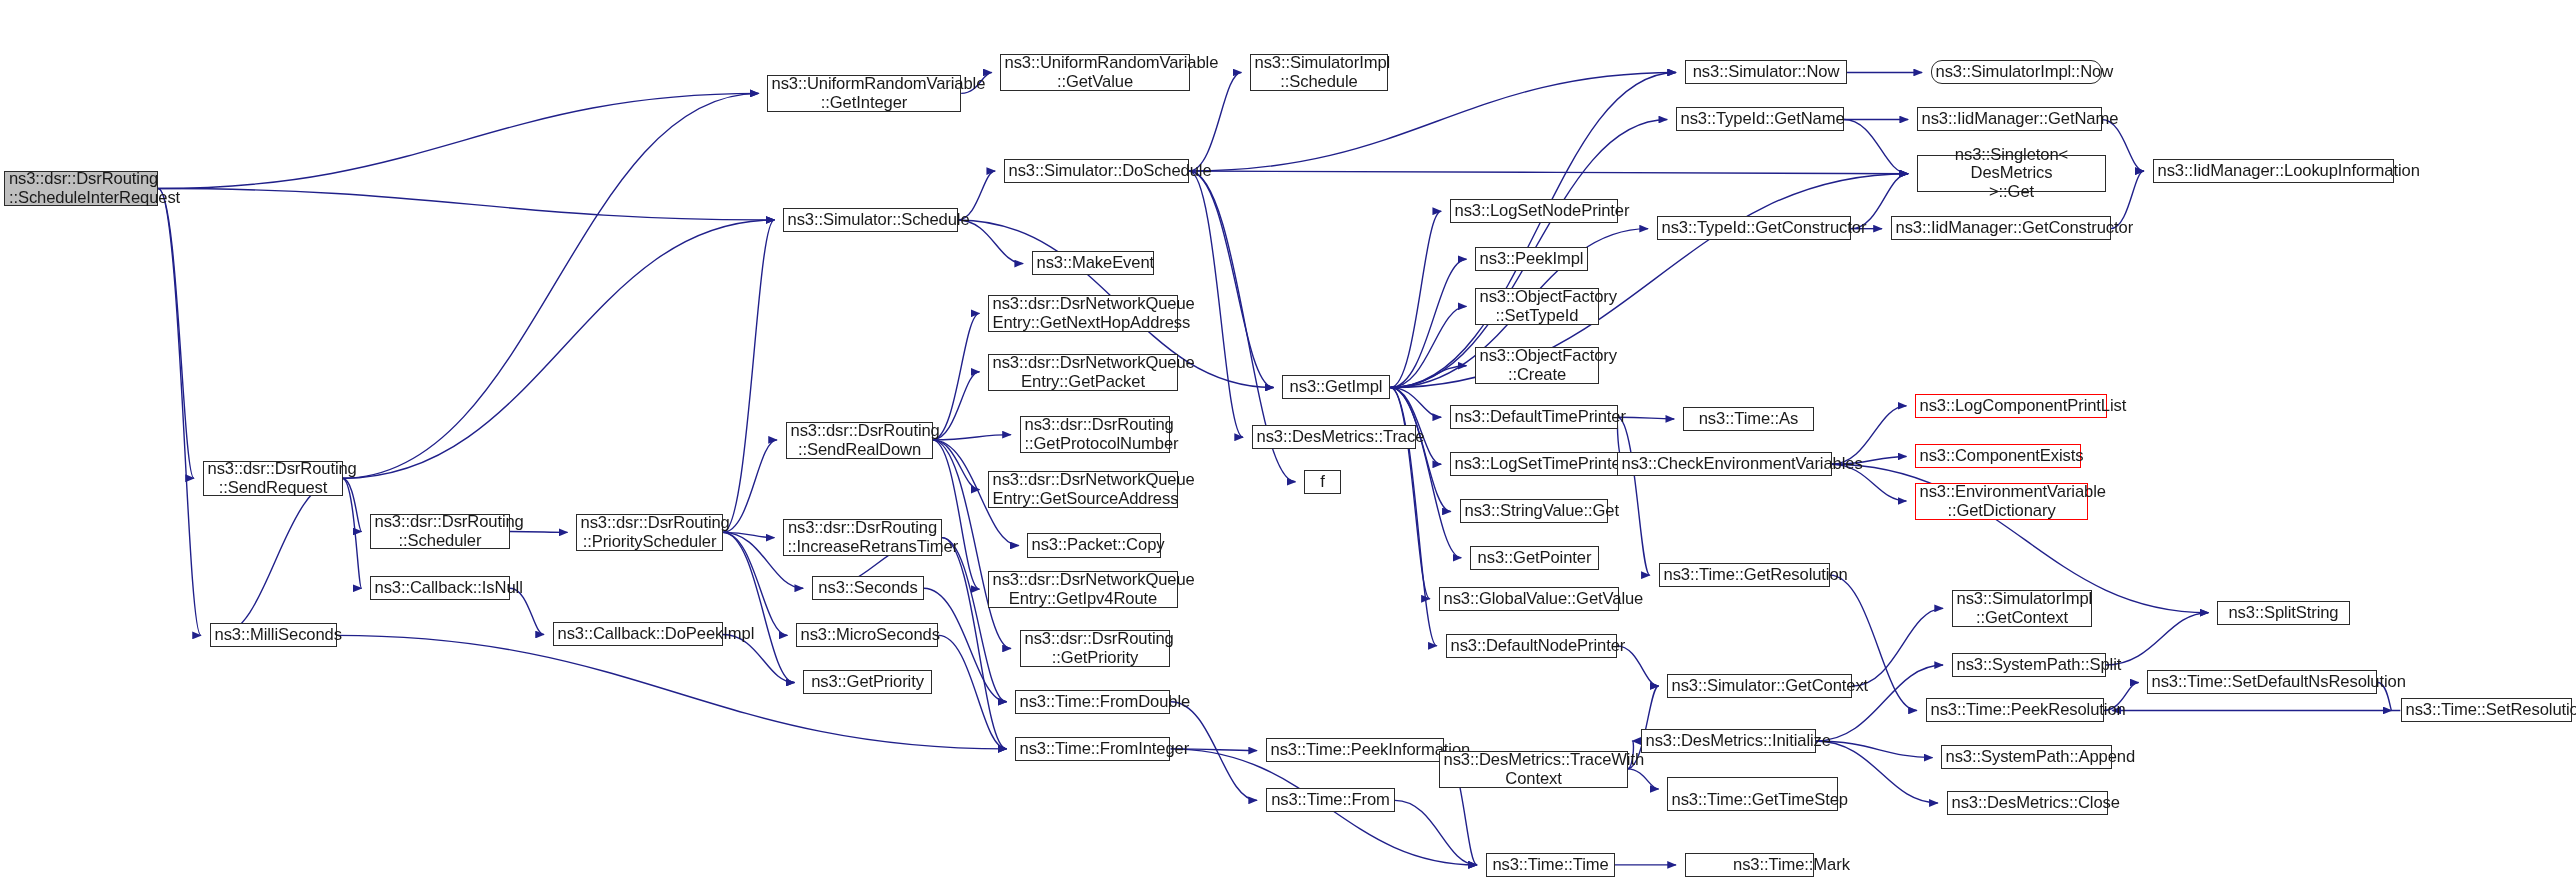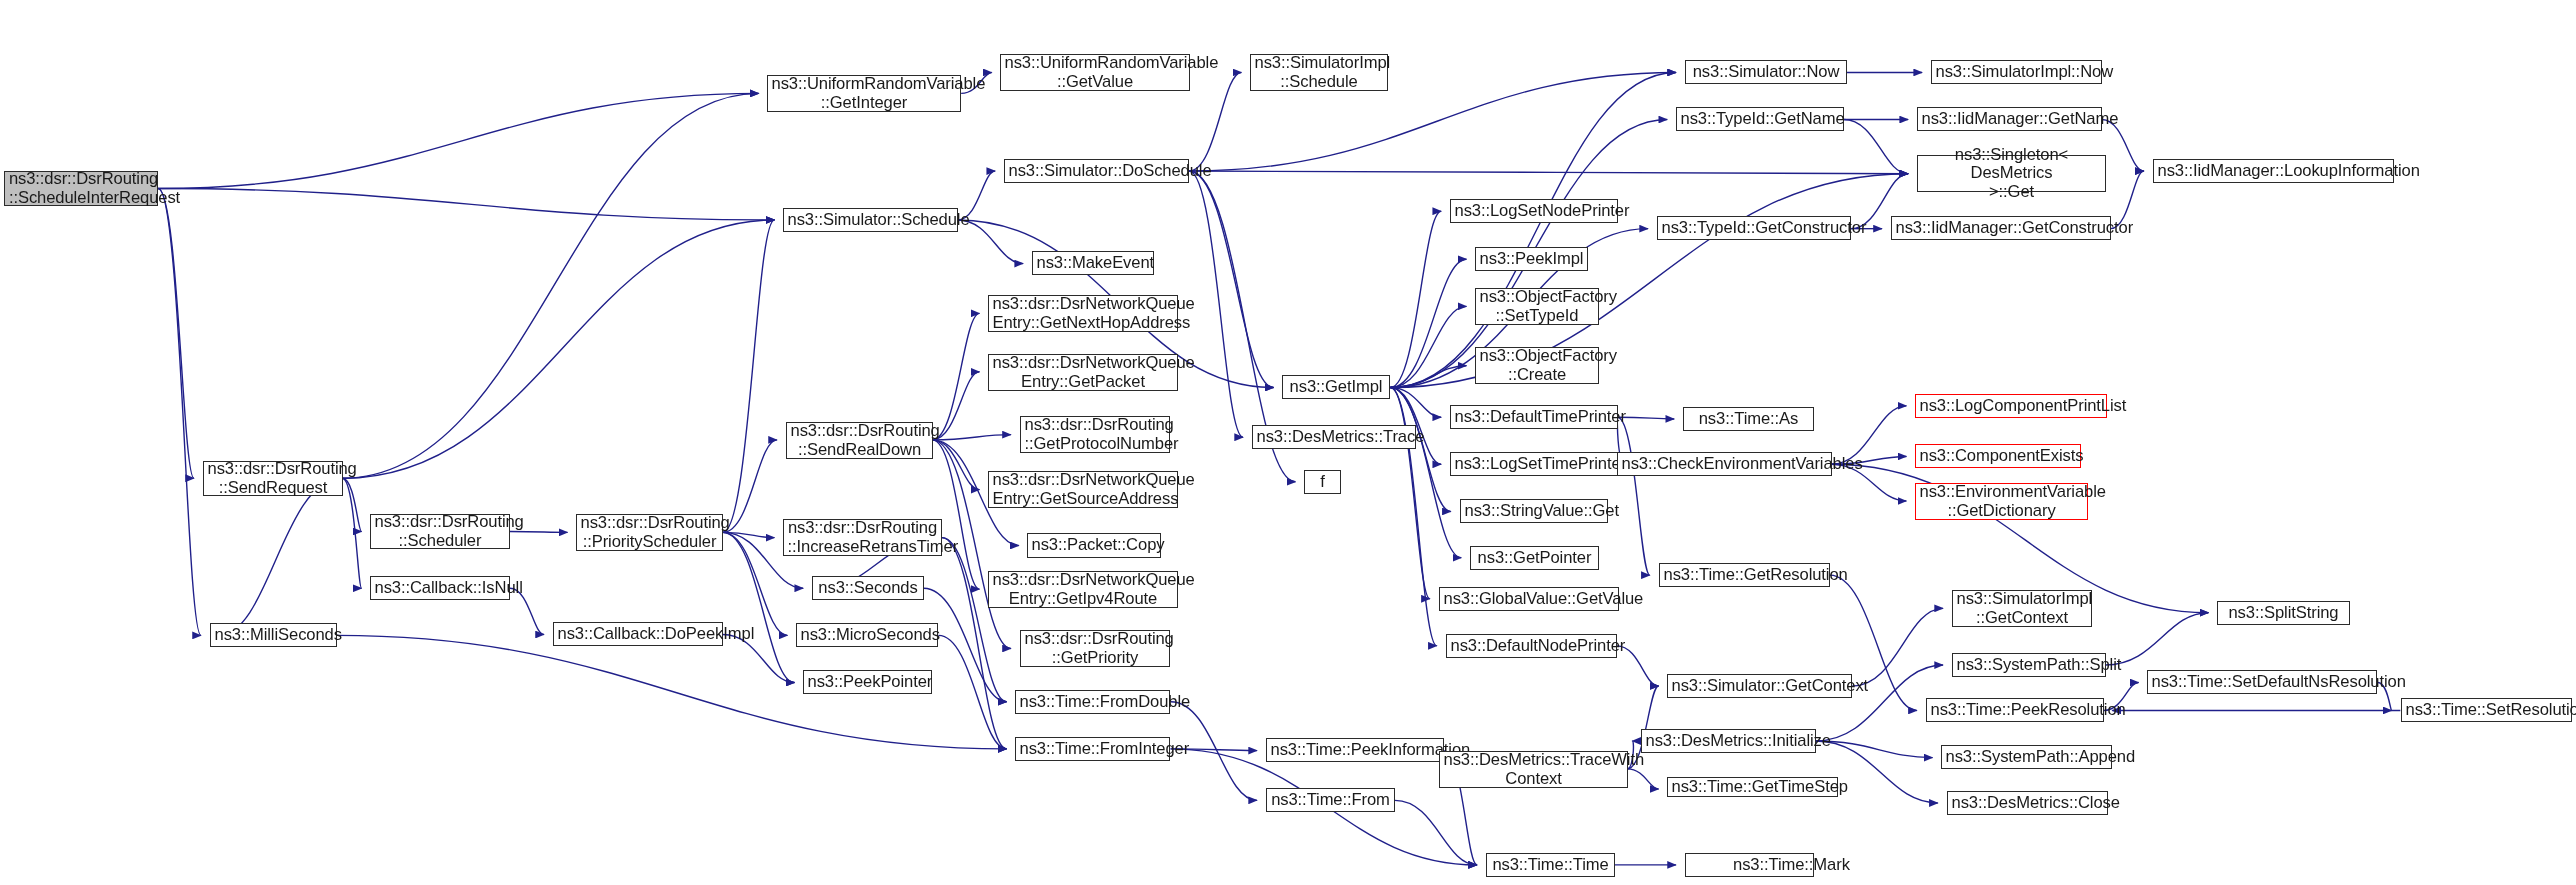--- a/index.html
+++ b/index.html
@@ -166,21 +166,21 @@
 Entry::GetSourceAddress</span></div>
     <div class="node" style="left: 1027px; top: 533px; width: 134px; height: 25px;"><span class="lbl">ns3::Packet::Copy</span></div>
     <div class="node" style="left: 988px; top: 571px; width: 190px; height: 37px;"><span class="lbl">ns3::dsr::DsrNetworkQueue
 Entry::GetIpv4Route</span></div>
     <div class="node" style="left: 1020px; top: 630px; width: 150px; height: 37px;"><span class="lbl">ns3::dsr::DsrRouting
 ::GetPriority</span></div>
     <div class="node" style="left: 783px; top: 519px; width: 159px; height: 37px;"><span class="lbl">ns3::dsr::DsrRouting
 ::IncreaseRetransTimer</span></div>
     <div class="node" style="left: 812px; top: 576px; width: 112px; height: 24.4px;"><span class="lbl">ns3::Seconds</span></div>
     <div class="node" style="left: 796px; top: 623px; width: 142px; height: 24.4px;"><span class="lbl">ns3::MicroSeconds</span></div>
-    <div class="node" style="left: 803px; top: 670px; width: 129px; height: 24.4px;"><span class="lbl">ns3::PeekPointer</span></div>
+    <div class="node" style="left: 803px; top: 670px; width: 129px; height: 24.4px;"><span class="lbl">ns3::GetPriority</span></div>
     <div class="node" style="left: 1015px; top: 690px; width: 155px; height: 24.4px;"><span class="lbl">ns3::Time::FromDouble</span></div>
     <div class="node" style="left: 1015px; top: 737px; width: 155px; height: 24.4px;"><span class="lbl">ns3::Time::FromInteger</span></div>
     <div class="node" style="left: 1266px; top: 738px; width: 178px; height: 24.4px;"><span class="lbl">ns3::Time::PeekInformation</span></div>
     <div class="node" style="left: 1266px; top: 788px; width: 129px; height: 24.4px;"><span class="lbl">ns3::Time::From</span></div>
     <div class="node" style="left: 1486px; top: 853px; width: 129px; height: 24.4px;"><span class="lbl">ns3::Time::Time</span></div>
     <div class="node" style="left: 1685px; top: 853px; width: 129px; height: 24.4px; padding-left: 47px;"><span class="lbl">ns3::Time::Mark</span></div>
     <div class="node" style="left: 1282px; top: 375px; width: 108px; height: 24.4px;"><span class="lbl">ns3::GetImpl</span></div>
     <div class="node" style="left: 1252px; top: 425px; width: 164px; height: 24.4px;"><span class="lbl">ns3::DesMetrics::Trace</span></div>
     <div class="node" style="left: 1304px; top: 470px; width: 37px; height: 24.4px;"><span class="lbl">f</span></div>
     <div class="node" style="left: 1450px; top: 199px; width: 168px; height: 24.4px;"><span class="lbl">ns3::LogSetNodePrinter</span></div>
@@ -198,22 +198,22 @@
     <div class="node" style="left: 1439px; top: 751px; width: 189px; height: 37px; text-align: center;"><span class="lbl">ns3::DesMetrics::TraceWith
 Context</span></div>
     <div class="node" style="left: 1685px; top: 60px; width: 162px; height: 24.4px;"><span class="lbl">ns3::Simulator::Now</span></div>
     <div class="node" style="left: 1676px; top: 107px; width: 168px; height: 24.4px;"><span class="lbl">ns3::TypeId::GetName</span></div>
     <div class="node" style="left: 1657px; top: 216px; width: 194px; height: 24.4px;"><span class="lbl">ns3::TypeId::GetConstructor</span></div>
     <div class="node" style="left: 1683px; top: 407px; width: 131px; height: 24.4px;"><span class="lbl">ns3::Time::As</span></div>
     <div class="node" style="left: 1617px; top: 452px; width: 215px; height: 24.4px;"><span class="lbl">ns3::CheckEnvironmentVariables</span></div>
     <div class="node" style="left: 1659px; top: 563px; width: 171px; height: 24.4px;"><span class="lbl">ns3::Time::GetResolution</span></div>
     <div class="node" style="left: 1667px; top: 674px; width: 185px; height: 24.4px;"><span class="lbl">ns3::Simulator::GetContext</span></div>
     <div class="node" style="left: 1641px; top: 729px; width: 175px; height: 24.4px;"><span class="lbl">ns3::DesMetrics::Initialize</span></div>
-    <div class="node" style="left: 1667px; top: 777px; width: 171px; height: 20px;"><span class="lbl">ns3::Time::GetTimeStep</span></div>
-    <div class="node" style="left: 1931px; top: 60px; width: 171px; height: 24.4px;"><span class="lbl">ns3::SimulatorImpl::Now</span></div>
+    <div class="node" style="left: 1667px; top: 777px; width: 171px; height: 34px; align-items: flex-end;"><span class="lbl">ns3::Time::GetTimeStep</span></div>
+    <div class="node" style="left: 1931px; top: 60px; width: 171px; height: 24.4px; border-radius: 11px;"><span class="lbl">ns3::SimulatorImpl::Now</span></div>
     <div class="node" style="left: 1917px; top: 107px; width: 185px; height: 24.4px;"><span class="lbl">ns3::IidManager::GetName</span></div>
     <div class="node" style="left: 1917px; top: 155px; width: 189px; height: 37px;"><span class="lbl">ns3::Singleton&lt; DesMetrics
 &gt;::Get</span></div>
     <div class="node" style="left: 1891px; top: 216px; width: 220px; height: 24.4px;"><span class="lbl">ns3::IidManager::GetConstructor</span></div>
     <div class="node" style="left: 2153px; top: 159px; width: 241px; height: 24.4px;"><span class="lbl">ns3::IidManager::LookupInformation</span></div>
     <div class="node red" style="left: 1915px; top: 394px; width: 192px; height: 24.4px;"><span class="lbl">ns3::LogComponentPrintList</span></div>
     <div class="node red" style="left: 1915px; top: 444px; width: 166px; height: 24.4px;"><span class="lbl">ns3::ComponentExists</span></div>
     <div class="node red" style="left: 1915px; top: 483px; width: 173px; height: 37px;"><span class="lbl">ns3::EnvironmentVariable
 ::GetDictionary</span></div>
     <div class="node" style="left: 1952px; top: 590px; width: 140px; height: 37px;"><span class="lbl">ns3::SimulatorImpl

